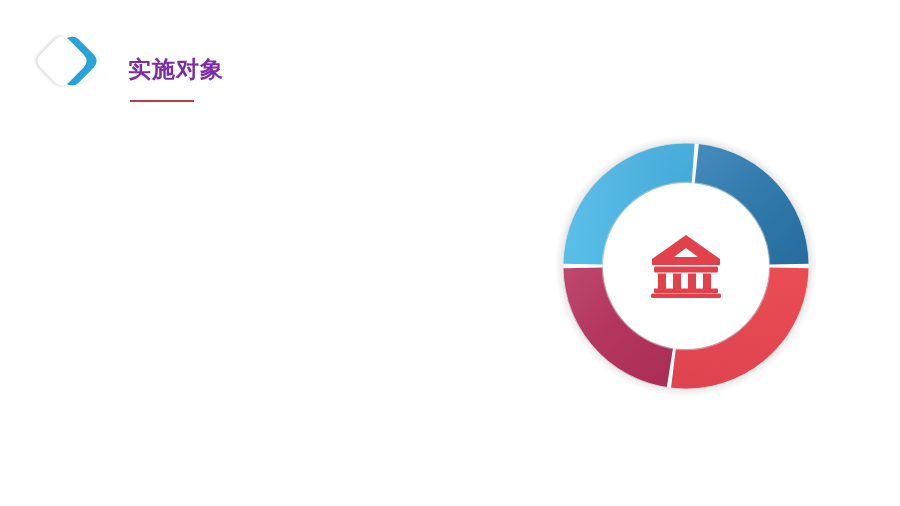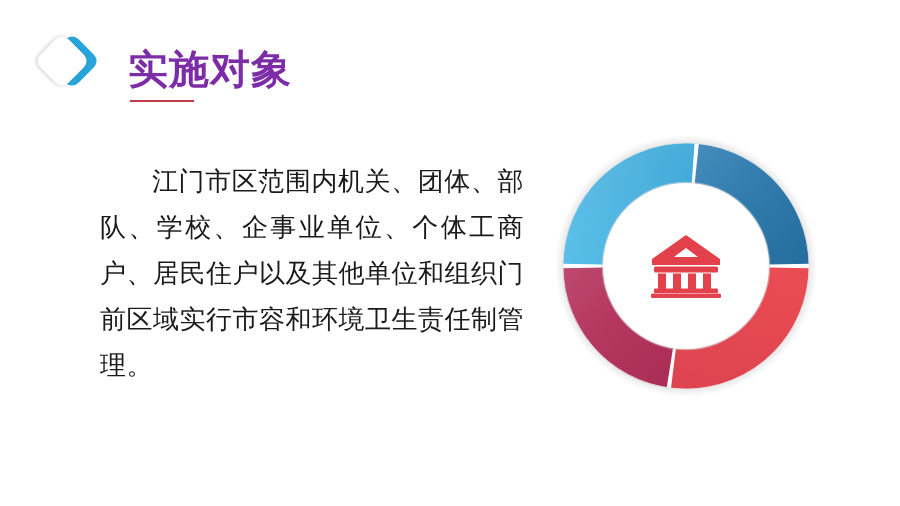--- a/index.html
+++ b/index.html
@@ -59,21 +59,21 @@
     background: #ffffff;
     border-radius: 9px;
     transform: rotate(45deg);
     box-shadow: -1px 1px 4px rgba(0,0,0,0.20);
   }
 
   #slide-title {
     position: absolute;
     left: 128px;
     top: 50px;
-    font-size: 40px;
+    font-size: 23px;
     line-height: 38px;
     font-weight: bold;
     color: #7D2CA8;
     letter-spacing: 1px;
     white-space: nowrap;
   }
   #title-underline {
     position: absolute;
     left: 130px;
     top: 100px;
@@ -137,21 +137,20 @@
     <div id="diamond-icon">
       <div id="diamond-back"></div>
       <div id="diamond-front"></div>
     </div>
 
     <div id="slide-title">实施对象</div>
 
     <div id="title-underline"></div>
   </div>
 
-  <div id="body-text">江门市区范围内机关、团体、部队、学校、企事业单位、个体工商户、居民住户以及其他单位和组织门前区域实行市容和环境卫生责任制管理。</div>
 
   <div id="donut-figure">
 
     <svg id="donut-svg" viewBox="0 0 262 262">
       <defs>
         <radialGradient id="dropShadowGrad" cx="50%" cy="50%" r="50%">
           <stop offset="84%" stop-color="#000000" stop-opacity="0"></stop>
           <stop offset="93%" stop-color="#000000" stop-opacity="0.10"></stop>
           <stop offset="100%" stop-color="#000000" stop-opacity="0"></stop>
         </radialGradient>

